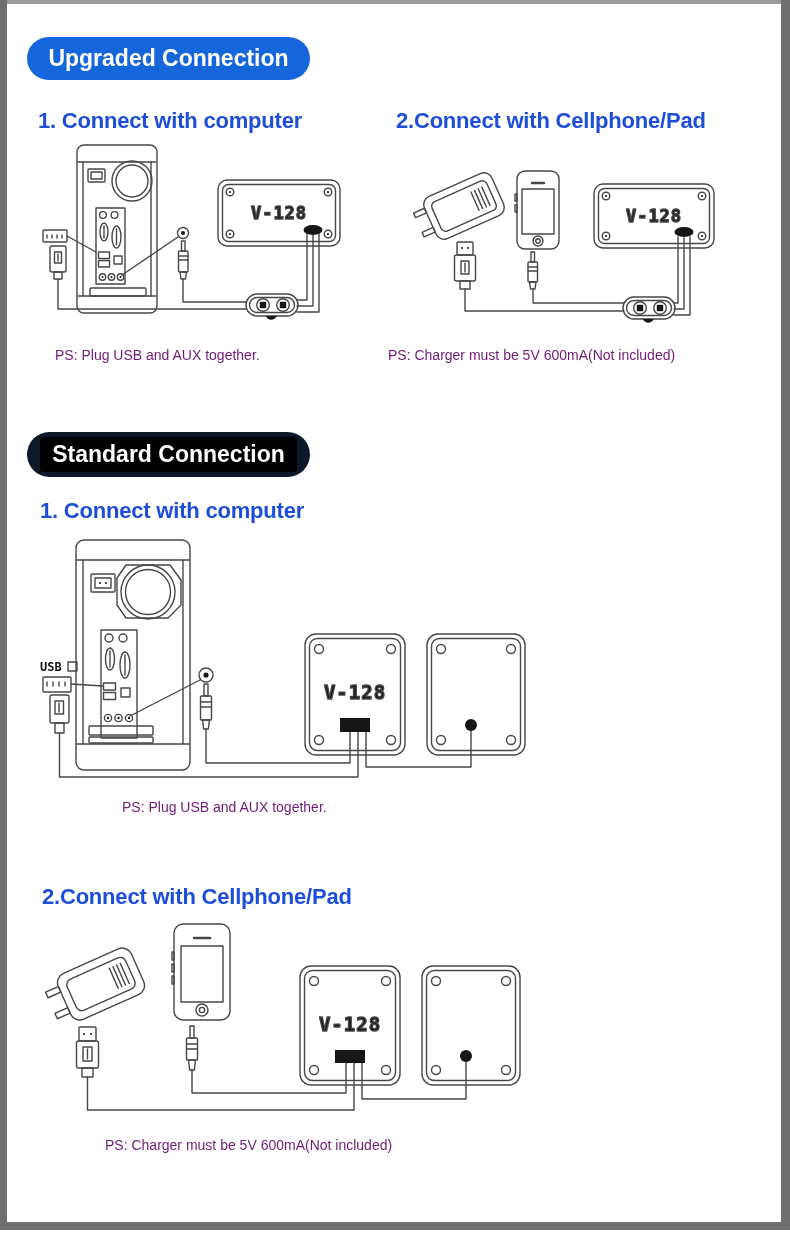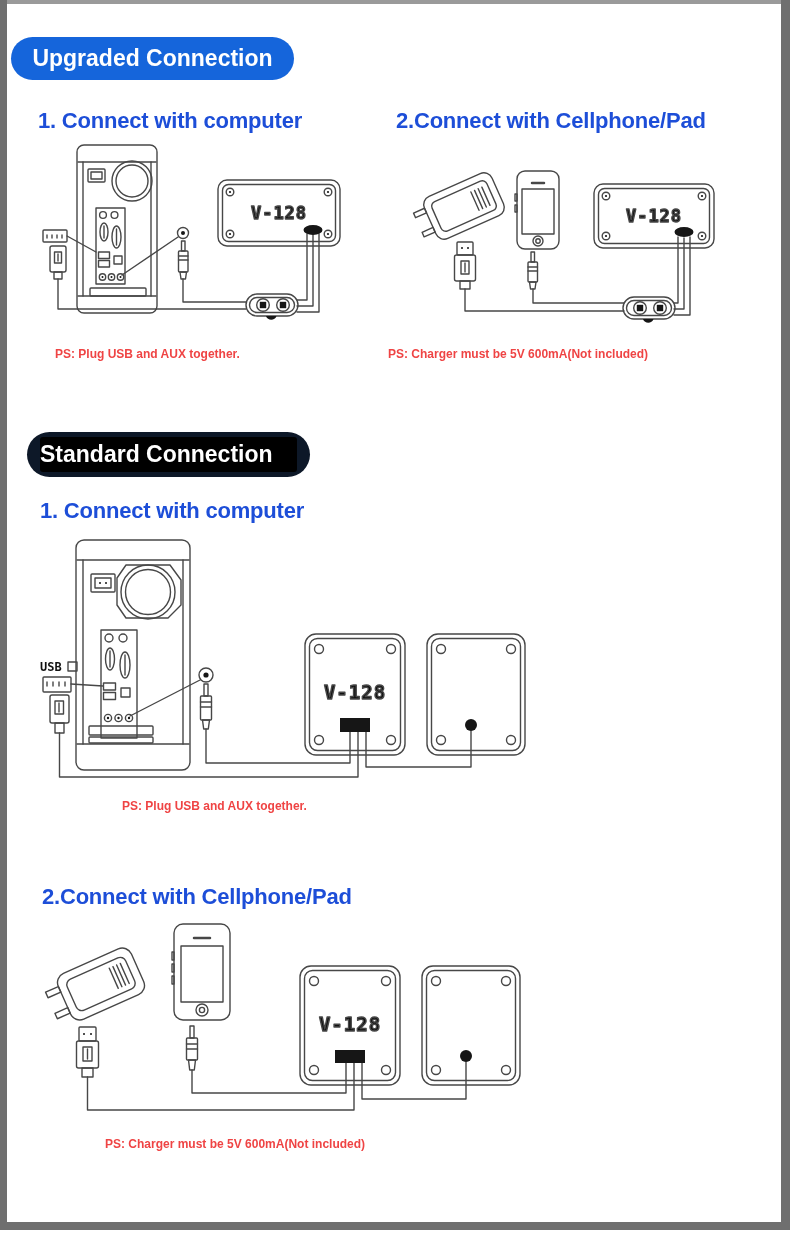--- a/index.html
+++ b/index.html
@@ -8,42 +8,42 @@
   .abs{position:absolute;}
   .frame-top{left:0;top:0;width:790px;height:4px;background:#9a9a9a;}
   .frame-left{left:0;top:0;width:7px;height:1230px;background:#6f6f6f;}
   .frame-right{left:781px;top:0;width:9px;height:1230px;background:#6f6f6f;}
   .frame-bottom{left:0;top:1222px;width:790px;height:8px;background:#6f6f6f;}
   .badge{display:flex;align-items:center;justify-content:center;color:#fff;
          font-weight:bold;font-size:23px;border-radius:23px;white-space:nowrap;}
   .badge-blue{background:#1565db;}
   .badge-dark{background:#0d1828;}
   .badge-dark-inner{position:absolute;left:13px;right:13px;top:5px;bottom:5px;
-         background:#000;display:flex;align-items:center;
+         background:#000;display:flex;align-items:center;justify-content:center;
          color:#fff;font-weight:bold;font-size:23px;border-radius:3px;white-space:nowrap;}
   .heading{font-size:22px;font-weight:bold;color:#1d4ed8;letter-spacing:-0.2px;white-space:nowrap;}
-  .cap{font-size:12px;font-weight:bold;color:#ef4444;white-space:nowrap;}
+  .cap{font-size:14px;font-weight:normal;color:#701a75;white-space:nowrap;}
   svg{display:block;overflow:visible;}
   .ln{fill:none;stroke:#474747;stroke-width:1.4;stroke-linecap:round;stroke-linejoin:round;}
   .fl{fill:#161616;stroke:none;}
   text.lbl{font-family:"DejaVu Sans Mono","Liberation Mono",monospace;font-weight:bold;
            fill:#111;letter-spacing:1px;}
   text.usb{font-family:"DejaVu Sans Mono","Liberation Mono",monospace;font-weight:bold;fill:#111;}
 </style>
 </head>
 <body>
 
 <div class="page">
 
   <div class="abs frame-top"></div>
   <div class="abs frame-left"></div>
   <div class="abs frame-right"></div>
   <div class="abs frame-bottom"></div>
 
-  <div class="abs badge badge-blue" style="left:11px;top:37px;width:283px;height:43px;">
+  <div class="abs badge badge-blue" style="left:27px;top:37px;width:283px;height:43px;">
     <span>Upgraded Connection</span>
   </div>
 
   <div class="abs heading" style="left:38px;top:108px;">1. Connect with computer</div>
   <div class="abs heading" style="left:396px;top:108px;">2.Connect with Cellphone/Pad</div>
 
   <svg class="abs" style="left:30px;top:138px;" width="332" height="206" viewBox="0 0 332 206">
     <g class="ln">
       <rect x="47" y="7" width="80" height="168" rx="7"></rect>
       <line x1="48" y1="24" x2="126" y2="24"></line>

